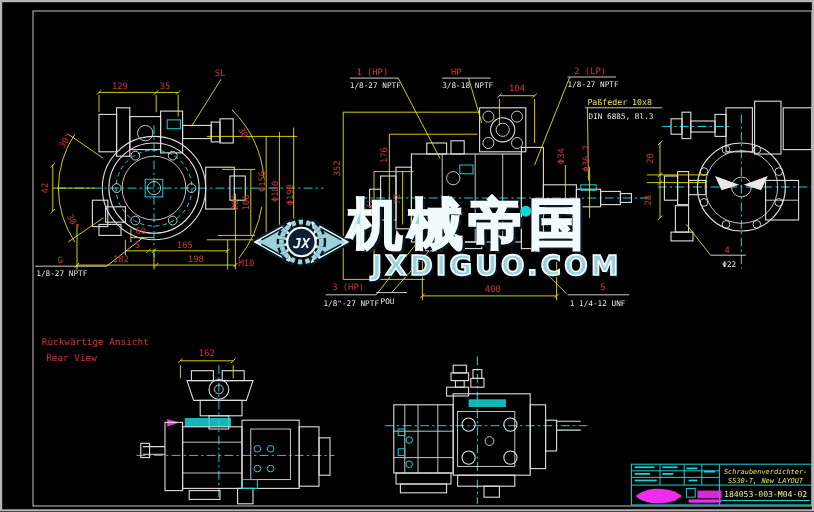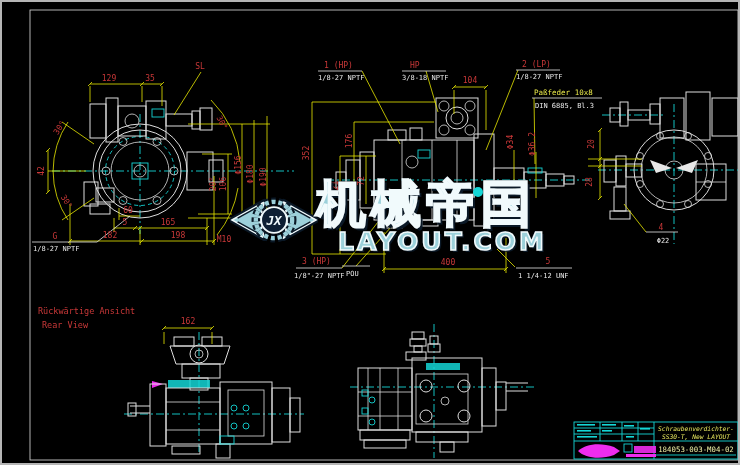--- a/index.html
+++ b/index.html
@@ -424,16 +424,16 @@
       <line x1="84" y1="35" x2="64" y2="46" stroke="#0a1826" stroke-width="1.5"></line>
     </g>
     <g>
       <circle cx="46" cy="33" r="19" fill="none" stroke="#0a1826" stroke-width="9" stroke-dasharray="4.2 3"></circle>
       <circle cx="46" cy="33" r="19" fill="none" stroke="#9cd0da" stroke-width="4.5" stroke-dasharray="4.2 3"></circle>
       <circle cx="46" cy="33" r="13.5" fill="#0e1f33" stroke="#f1fafc" stroke-width="2"></circle>
       <text x="46" y="38.5" text-anchor="middle" font-size="13" font-weight="bold" font-style="italic" fill="#f1fafc" font-family="'DejaVu Sans',sans-serif">JX</text>
     </g>
   </svg>
   <div class="wm-cn">机械帝国</div>
-  <div class="wm-url">LAYOUT.COM</div>
+  <div class="wm-url">JXDIGUO.COM</div>
 </div>
 
 </div>
 
 </body></html>

